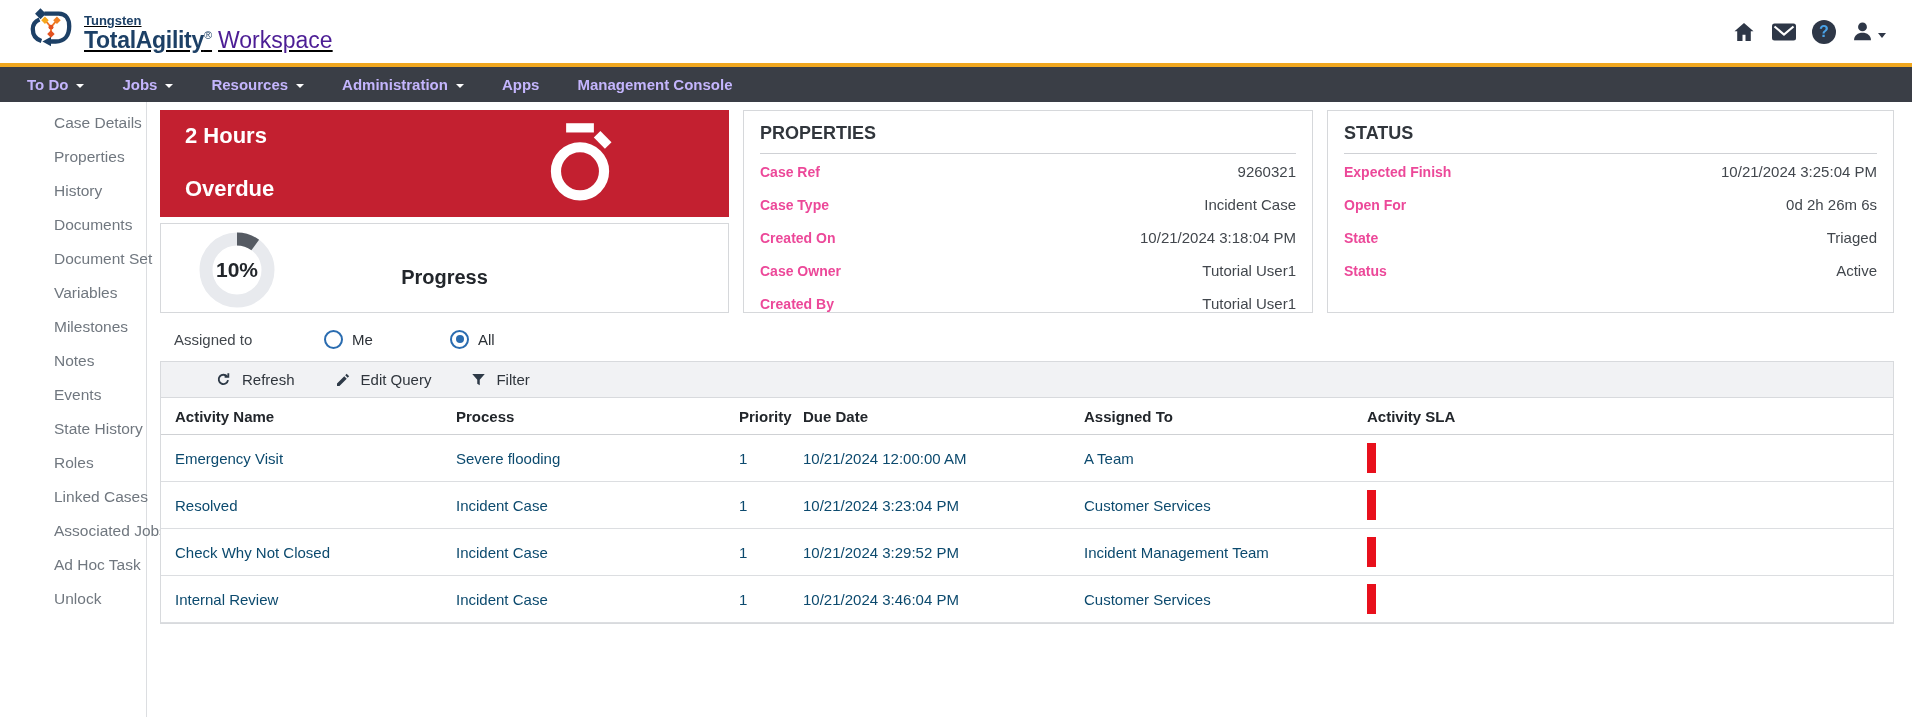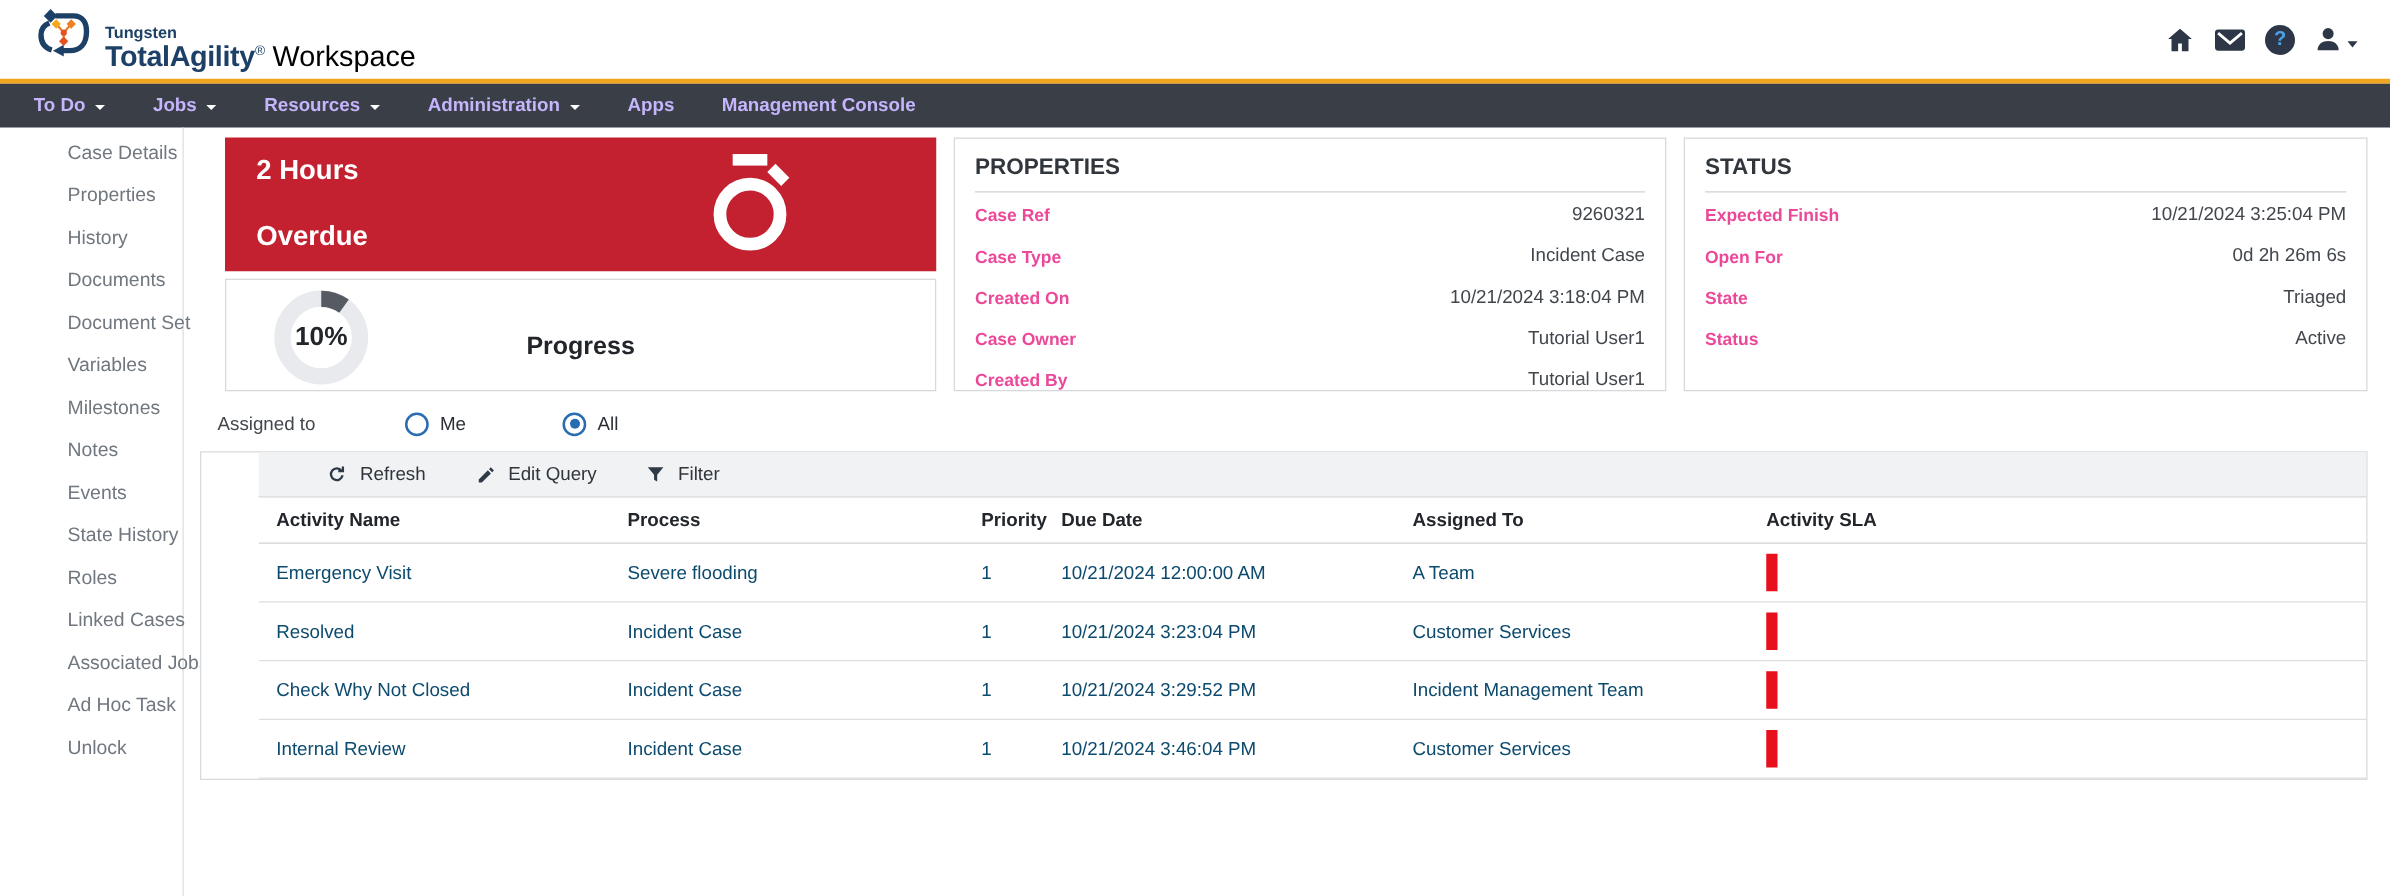--- a/index.html
+++ b/index.html
@@ -2,27 +2,27 @@
 <html><head>
 <meta charset="utf-8">
 <style>
   * { box-sizing: border-box; margin: 0; padding: 0; }
   html,body { width:1912px; height:717px; overflow:hidden; background:#fff;
     font-family:"Liberation Sans", sans-serif; }
 
   
   .header { height:63px; display:flex; align-items:center; justify-content:space-between;
     padding:0 26px 0 28px; background:#fff; }
-  .brand { display:flex; align-items:flex-end; gap:10px; }
+  .brand { display:flex; align-items:center; gap:10px;text-decoration:underline; }
   .brand-txt { display:flex; flex-direction:column; line-height:1.05; padding-top:3px; }
   .brand-company { font-size:13px; font-weight:600; color:#1d4066; }
   .brand-line2 { font-size:23px; color:#1d4066; white-space:nowrap; }
   .brand-product { font-weight:800; letter-spacing:-0.3px; }
   .brand-reg { font-size:11px; vertical-align:super; font-weight:400; }
-  .brand-suffix { font-weight:500; color:#000000; margin-left:6px; }
+  .brand-suffix { font-weight:500; color:#4c1d95; margin-left:6px; }
   .header-icons { display:flex; align-items:center; gap:15px; }
   .hicon { display:flex; align-items:center; cursor:pointer; }
   .help-circle { width:24px; height:24px; border-radius:50%; background:#2e3747; color:#4aa3e8;
     font-size:16px; font-weight:800; display:flex; align-items:center; justify-content:center; }
   .caret { width:0; height:0; border-left:4.5px solid transparent; border-right:4.5px solid transparent;
     border-top:5px solid #2e3747; margin-left:4px; margin-top:8px; }
 
   
   .gold-bar { height:4px; background:#f0a71f; }
   .navbar { height:35px; background:#3a3e46; display:flex; align-items:stretch; padding-left:8px; }
@@ -31,21 +31,21 @@
   .nav-caret { width:0; height:0; border-left:4px solid transparent; border-right:4px solid transparent;
     border-top:4.5px solid #fff; margin-top:2px; }
 
   
   .content { display:flex; height:615px; }
   .sidebar { width:147px; border-right:1px solid #dcdee1; padding-top:4px; flex-shrink:0; }
   .side-item { font-size:15.5px; color:#70777f; padding:8px 4px 8px 10px; cursor:pointer; white-space:nowrap;margin-left:44px; }
   .main { flex:1; padding:8px 18px 0 13px; }
 
   
-  .top-grid { display:grid; grid-template-columns:569px 570px 1fr; column-gap:14px;margin-left:20px; }
+  .top-grid { display:grid; grid-template-columns:569px 570px 1fr; column-gap:14px; }
   .left-col { display:flex; flex-direction:column; }
   .banner { height:107px; background:#c32030; color:#fff; padding:13px 0 15px 25px;
     display:flex; flex-direction:column; justify-content:space-between; position:relative; }
   .banner-line { font-size:22px; font-weight:700; }
   .stopwatch { position:absolute; right:112px; top:13px; }
   .progress-card { margin-top:6px; flex:1; border:1px solid #d6d8db; position:relative; background:#fff; }
   .donut-wrap { position:absolute; left:37px; top:7px; width:78px; height:78px; }
   .donut-label { position:absolute; inset:0; display:flex; align-items:center; justify-content:center;
     font-size:21px; font-weight:700; color:#22262b; }
   .progress-title { position:absolute; left:0; width:100%; top:42px; text-align:center;
@@ -61,21 +61,21 @@
   
   .assigned-row { display:flex; align-items:center; margin:15px 0 11px 14px; height:22px; }
   .assigned-label { font-size:15px; color:#42474d; width:150px; }
   .radio-group { display:flex; align-items:center; width:126px; cursor:pointer; }
   .radio { width:19px; height:19px; border:2px solid #2a6cb0; border-radius:50%;
     position:relative; background:#fff; flex-shrink:0; }
   .radio.checked::after { content:""; position:absolute; inset:3.5px; background:#2a6cb0; border-radius:50%; }
   .radio-label { font-size:15px; color:#2b3036; margin-left:9px; }
 
   
-  .grid-box { border:1px solid #d8dadd; background:#fff;padding-left:46px; }
+  .grid-box { border:1px solid #d8dadd; background:#fff; }
   .toolbar { height:36px; background:#f1f2f4; display:flex; align-items:center;
     padding-left:54px; gap:40px; border-bottom:1px solid #d8dadd; }
   .tool-btn { display:flex; align-items:center; gap:10px; font-size:15px; color:#2f353c; cursor:pointer; }
   .tgrid { display:grid; grid-template-columns:281px 283px 64px 281px 283px 1fr; align-items:center; padding-left:14px; }
   .thead { height:37px; border-bottom:1px solid #cfd1d4; font-size:15px; font-weight:700; color:#22262b; }
   .trow { height:47px; border-bottom:1px solid #dcdee1; font-size:15px; color:#0c4a6e; cursor:pointer; }
   .sla-bar { width:9px; height:30px; }
 </style>
 </head>
 <body>

